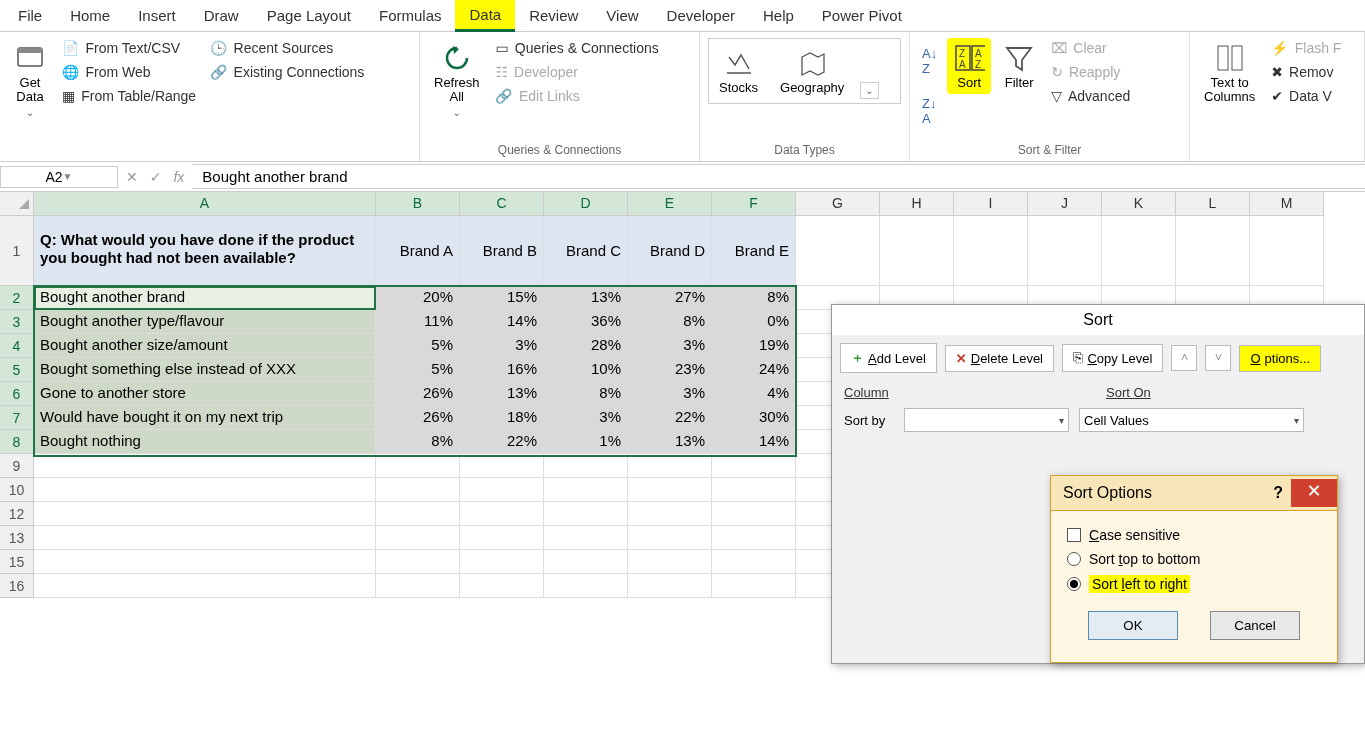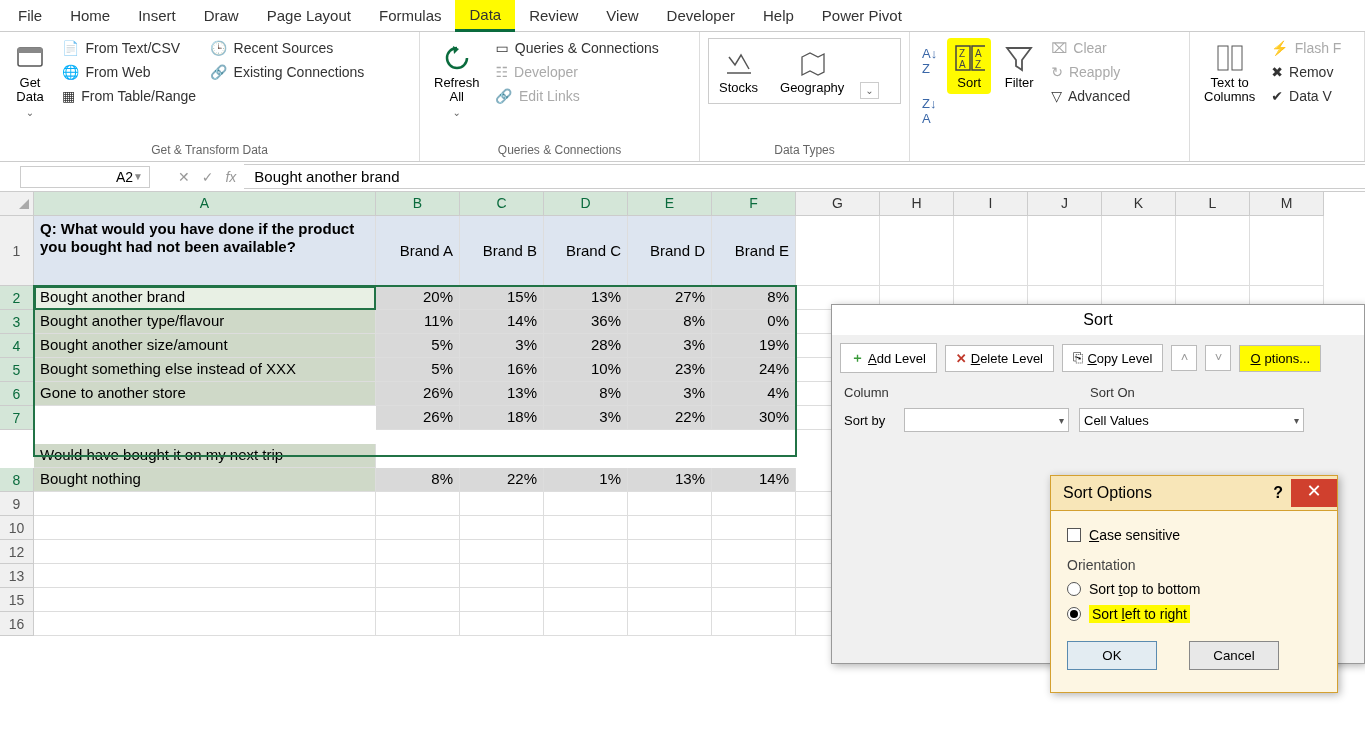--- a/index.html
+++ b/index.html
@@ -18,64 +18,64 @@
 .bigbtn { display: flex; flex-direction: column; align-items: center; gap: 2px; padding: 4px 6px; cursor: pointer; }
 .bigbtn .icon { width: 32px; height: 32px; display: flex; align-items: center; justify-content: center; }
 .bigbtn .lbl { font-size: 13px; text-align: center; line-height: 1.1; }
 .smallbtn { display: flex; align-items: center; gap: 6px; padding: 2px 4px; cursor: pointer; font-size: 14px; color: #333; }
 .smallbtn.disabled { color: #aaa; }
 .col-stack { display: flex; flex-direction: column; gap: 4px; }
 .sort-highlight { background: #fffb00; border-radius: 4px; }
 
 
 .formula-bar { display: flex; align-items: center; height: 30px; border-bottom: 1px solid #ccc; }
-.name-box { width: 130px; border: 1px solid #ccc; padding: 2px 6px; font-size: 14px; margin: 0 20px; display:flex; justify-content:flex-end; align-items:center;}
+.name-box { width: 118px; border: 1px solid #ccc; padding: 2px 6px; font-size: 14px; margin: 0 0; display:flex; justify-content:center; align-items:center;}
 .fx-area { display: flex; align-items: center; gap: 12px; padding: 0 8px; color: #999; }
 .formula-input { flex: 1; padding: 3px 10px; border: 1px solid #ccc; border-left: none; border-right: none; font-size: 15px; }
 
 
 .grid-area { position: relative; height: 511px; overflow: hidden; }
 .col-headers { display: flex; height: 24px; }
 .corner { width: 34px; background: #f0f0f0; border-right: 1px solid #ccc; border-bottom: 1px solid #ccc; display:flex; align-items:center; justify-content:flex-end; padding-right:4px;}
 .col-head { background: #f0f0f0; border-right: 1px solid #ccc; border-bottom: 1px solid #ccc; text-align: center; font-size: 14px; color: #333; line-height: 22px; }
 .col-head.sel { background: #d4e6d8; color: #0a6b3d; font-weight:500; }
 .row-wrap { display: flex; }
 .row-head { width: 34px; background: #f0f0f0; border-right: 1px solid #ccc; border-bottom: 1px solid #ccc; text-align: center; font-size: 14px; color: #555; line-height: 24px; }
 .row-head.sel { background: #d4e6d8; color: #0a6b3d; }
 .cell { border-right: 1px solid #ddd; border-bottom: 1px solid #ddd; padding: 2px 6px; height: 24px; font-size: 15px; overflow: hidden; white-space: nowrap; }
 .cell.hdr { background: #dde5f0; font-weight: 400; text-align: right; }
-.cell.hdr.left { text-align: left; font-weight: bold; white-space: normal; line-height:1.2; padding-top:4px;}
+.cell.hdr.left { text-align: left; font-weight: bold; white-space: normal; line-height:1.2; padding-top:15px;}
 .cell.data-a { background: #cfd9c8; }
 .cell.data-n { background: #d9d9d9; text-align: right; }
 .row1 .cell { height: 70px; }
 .active-cell { outline: 2px solid #217346; outline-offset: -2px; background: #e8f0e4 !important; }
 .sel-range { outline: 2px solid #217346; outline-offset: -1px; position: absolute; pointer-events: none; }
 
 
 .dialog { position: absolute; background: #f0f0f0; border: 1px solid #999; box-shadow: 2px 2px 8px rgba(0,0,0,0.3); font-size: 13px; }
 .sort-dialog { left: 831px; top: 304px; width: 534px; height: 360px; }
 .dialog-title { text-align: center; padding: 6px; font-size: 16px; background: #fff; }
 .dialog-toolbar { display: flex; gap: 8px; padding: 8px; align-items: center; }
 .dlg-btn { background: #fff; border: 1px solid #bbb; padding: 5px 10px; display: flex; align-items: center; gap: 4px; cursor: pointer; font-size: 13px; }
 .dlg-btn.hi { background: #fffb00; }
 .arrow-btn { width: 26px; height: 26px; border: 1px solid #bbb; background: #fff; text-align: center; line-height: 24px; color:#999;}
-.sort-labels { display: flex; padding: 4px 12px; gap: 36px; color: #333; }
+.sort-labels { display: flex; padding: 4px 12px; gap: 52px; color: #333; text-decoration: underline; }
 .sort-row { display: flex; padding: 4px 12px; gap: 10px; align-items: center; }
 .sort-row select, .sort-row .sel-box { border: 1px solid #bbb; padding: 3px; background: #fff; font-size: 13px; }
 
 
 .options-dialog { left: 1050px; top: 475px; width: 288px; background: #f8e6b8; border: 1px solid #d4a030; }
 .options-title { background: #f8e6b8; padding: 8px 12px; font-size: 16px; display: flex; align-items: center; justify-content: space-between; }
 .close-x { background: #d0402e; color: #fff; width: 46px; height: 28px; text-align: center; line-height: 24px; font-size: 18px; margin:-8px -12px -8px 0;}
 .help-q { font-weight: bold; font-size: 16px; margin-right: 8px; }
 .options-body { padding: 12px 16px; background: #fdf6e3; border-top: 1px solid #d4a030; }
 .chk-row, .radio-row { display: flex; align-items: center; gap: 8px; padding: 4px 0; font-size: 14px; }
 .radio-row.hi .radio-lbl { background: #fffb00; padding: 1px 3px; }
 .fieldset-lbl { margin: 10px 0 4px; font-size: 14px; color:#444;}
-.btn-row { display: flex; gap: 32px; padding: 14px 0 10px; }
+.btn-row { display: flex; gap: 32px; justify-content: center; padding: 14px 0 10px; }
 .btn-row button { width: 90px; padding: 6px; border: 1px solid #888; background: #e8e8e8; cursor: pointer; }
 .btn-row button.primary { background: #e3ecf2; border-color: #5a8bb0; }
 
 .underline-letter { text-decoration: underline; }
 
 svg { display: block; }
 </style>
 </head>
 <body>
 
@@ -127,21 +127,20 @@
         <div class="smallbtn">
             <span>🕒</span>
             <span>Recent Sources</span>
           </div>
         <div class="smallbtn">
             <span>🔗</span>
             <span>Existing Connections</span>
           </div>
       </div>
     </div>
-    <div class="group-label">Get &amp; Transform Data</div>
   </div>
 
   <div class="group" style="width:280px">
     <div class="group-body">
       <div class="bigbtn">
         <div class="icon">
             <svg width="32" height="32">
               <path d="M16 6 a10 10 0 1 0 10 10" fill="none" stroke="#0a6b3d" stroke-width="2.5"></path>
               <path d="M12 4 l6 3 l-5 5 z" fill="#0a6b3d"></path>
             </svg>
@@ -230,20 +229,21 @@
         <div class="smallbtn disabled">
             <span>↻</span>
             <span>Reapply</span>
           </div>
         <div class="smallbtn">
             <span>▽</span>
             <span>Advanced</span>
           </div>
       </div>
     </div>
+    <div class="group-label">Sort &amp; Filter</div>
   </div>
 
   <div class="group" style="flex:1">
     <div class="group-body">
       <div class="bigbtn">
         <div class="icon">
             <svg width="32" height="32">
               <rect x="4" y="4" width="10" height="24" fill="none" stroke="#555"></rect>
               <rect x="18" y="4" width="10" height="24" fill="none" stroke="#555"></rect>
             </svg>
@@ -396,21 +396,21 @@
         <div class="cell" style="width: 84px; height: 24px;"></div>
         <div class="cell" style="width: 74px; height: 24px;"></div>
         <div class="cell" style="width: 74px; height: 24px;"></div>
         <div class="cell" style="width: 74px; height: 24px;"></div>
         <div class="cell" style="width: 74px; height: 24px;"></div>
         <div class="cell" style="width: 74px; height: 24px;"></div>
         <div class="cell" style="width: 74px; height: 24px;"></div>
       </div>
       <div class="row-wrap">
         <div class="row-head sel" style="height: 24px; line-height: 24px;">7</div>
-        <div class="cell data-a" style="width: 342px; height: 24px; margin-top: 38px;">Would have bought it on my next trip</div>
+        <div class="cell data-a" style="width: 342px; height: 24px;">Would have bought it on my next trip</div>
         <div class="cell data-n" style="width: 84px; height: 24px;">26%</div>
         <div class="cell data-n" style="width: 84px; height: 24px;">18%</div>
         <div class="cell data-n" style="width: 84px; height: 24px;">3%</div>
         <div class="cell data-n" style="width: 84px; height: 24px;">22%</div>
         <div class="cell data-n" style="width: 84px; height: 24px;">30%</div>
         <div class="cell" style="width: 84px; height: 24px;"></div>
         <div class="cell" style="width: 74px; height: 24px;"></div>
         <div class="cell" style="width: 74px; height: 24px;"></div>
         <div class="cell" style="width: 74px; height: 24px;"></div>
         <div class="cell" style="width: 74px; height: 24px;"></div>
@@ -574,21 +574,20 @@
     <div style="display:flex;align-items:center">
       <span class="help-q">?</span>
       <div class="close-x">✕</div>
     </div>
   </div>
   <div class="options-body">
     <div class="chk-row">
       <span style="width:14px;height:14px;border:1px solid #555;background:#fff"></span>
       <span><span class="underline-letter">C</span>ase sensitive</span>
     </div>
-    <div class="fieldset-lbl">Orientation</div>
     <div class="radio-row">
       <span style="width:14px;height:14px;border:1px solid #555;border-radius:50%;background:#fff"></span>
       <span>Sort <span class="underline-letter">t</span>op to bottom</span>
     </div>
     <div class="radio-row hi">
       <span style="width:14px;height:14px;border:1px solid #555;border-radius:50%;background:#fff;display:flex;align-items:center;justify-content:center">
           <span style="width:8px;height:8px;background:#000;border-radius:50%"></span>
         </span>
       <span class="radio-lbl">Sort <span class="underline-letter">l</span>eft to right</span>
     </div>

